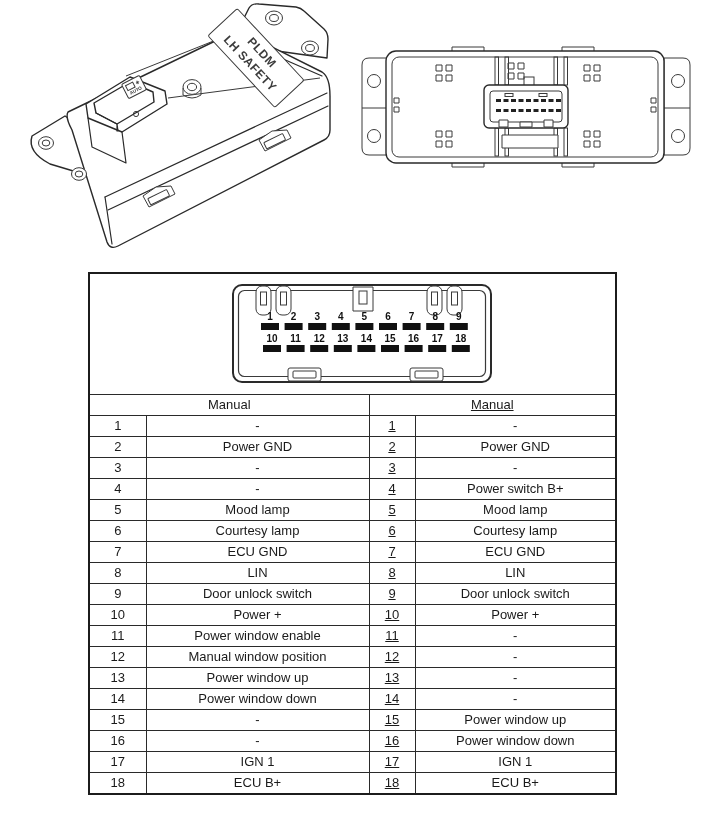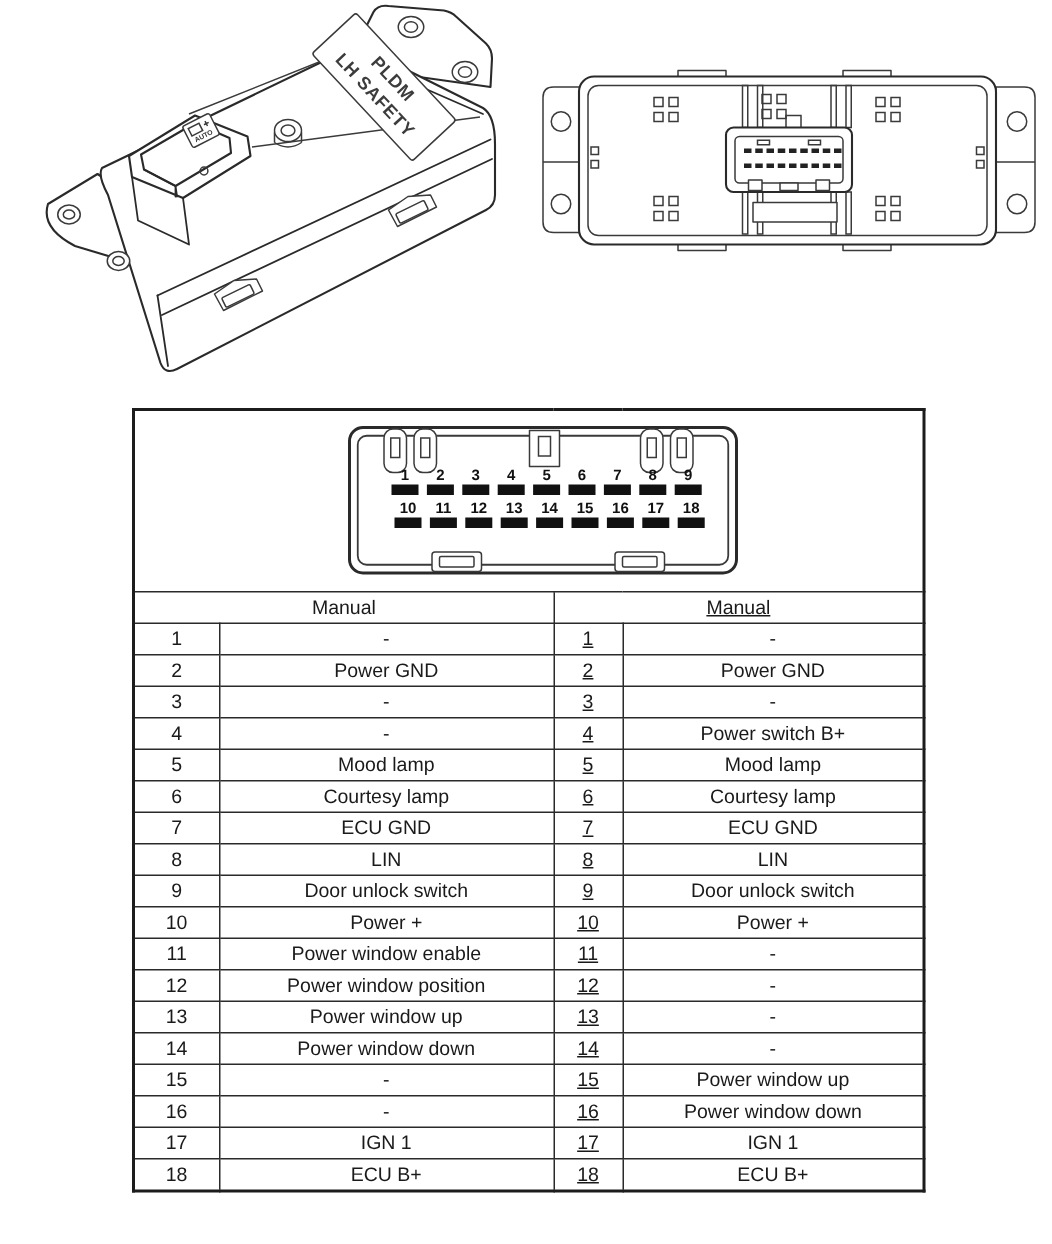--- a/index.html
+++ b/index.html
@@ -316,21 +316,21 @@
             <td>Power +</td>
           </tr>
           <tr>
             <td>11</td>
             <td>Power window enable</td>
             <td class="divider-left">11</td>
             <td>-</td>
           </tr>
           <tr>
             <td>12</td>
-            <td>Power window position</td>
+            <td>Manual window position</td>
             <td class="divider-left">12</td>
             <td>-</td>
           </tr>
           <tr>
             <td>13</td>
             <td>Power window up</td>
             <td class="divider-left">13</td>
             <td>-</td>
           </tr>
           <tr>

